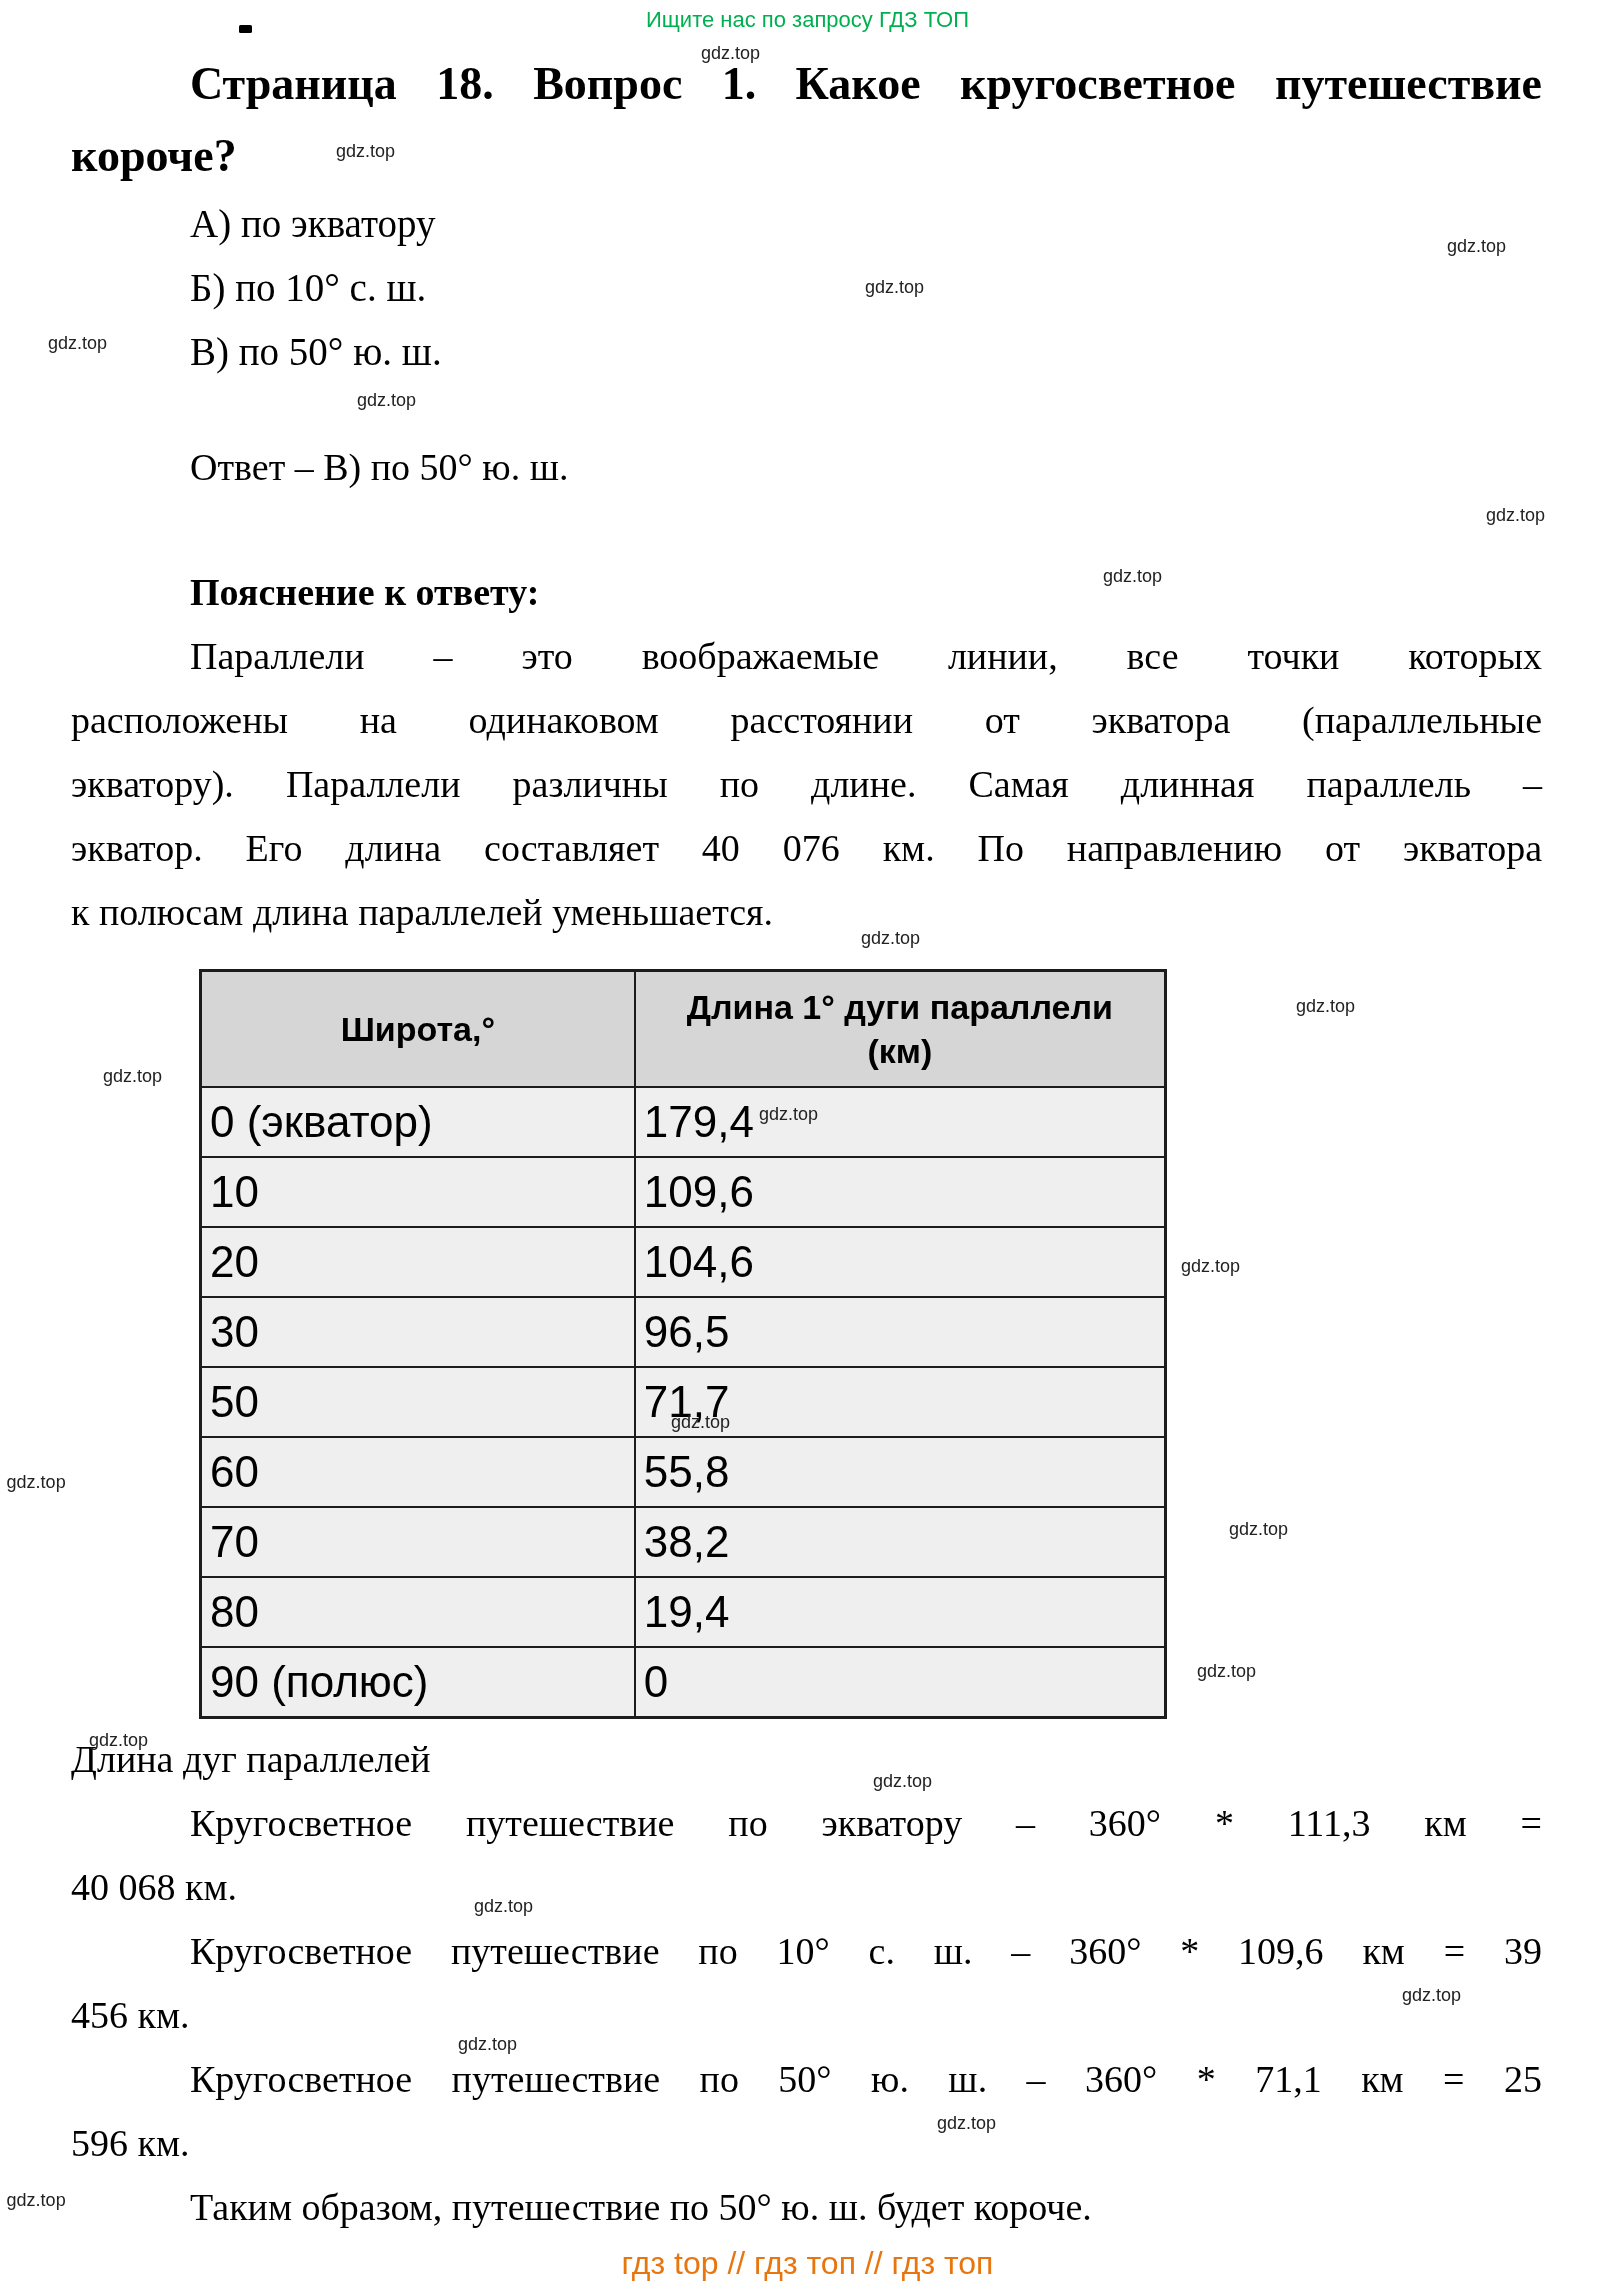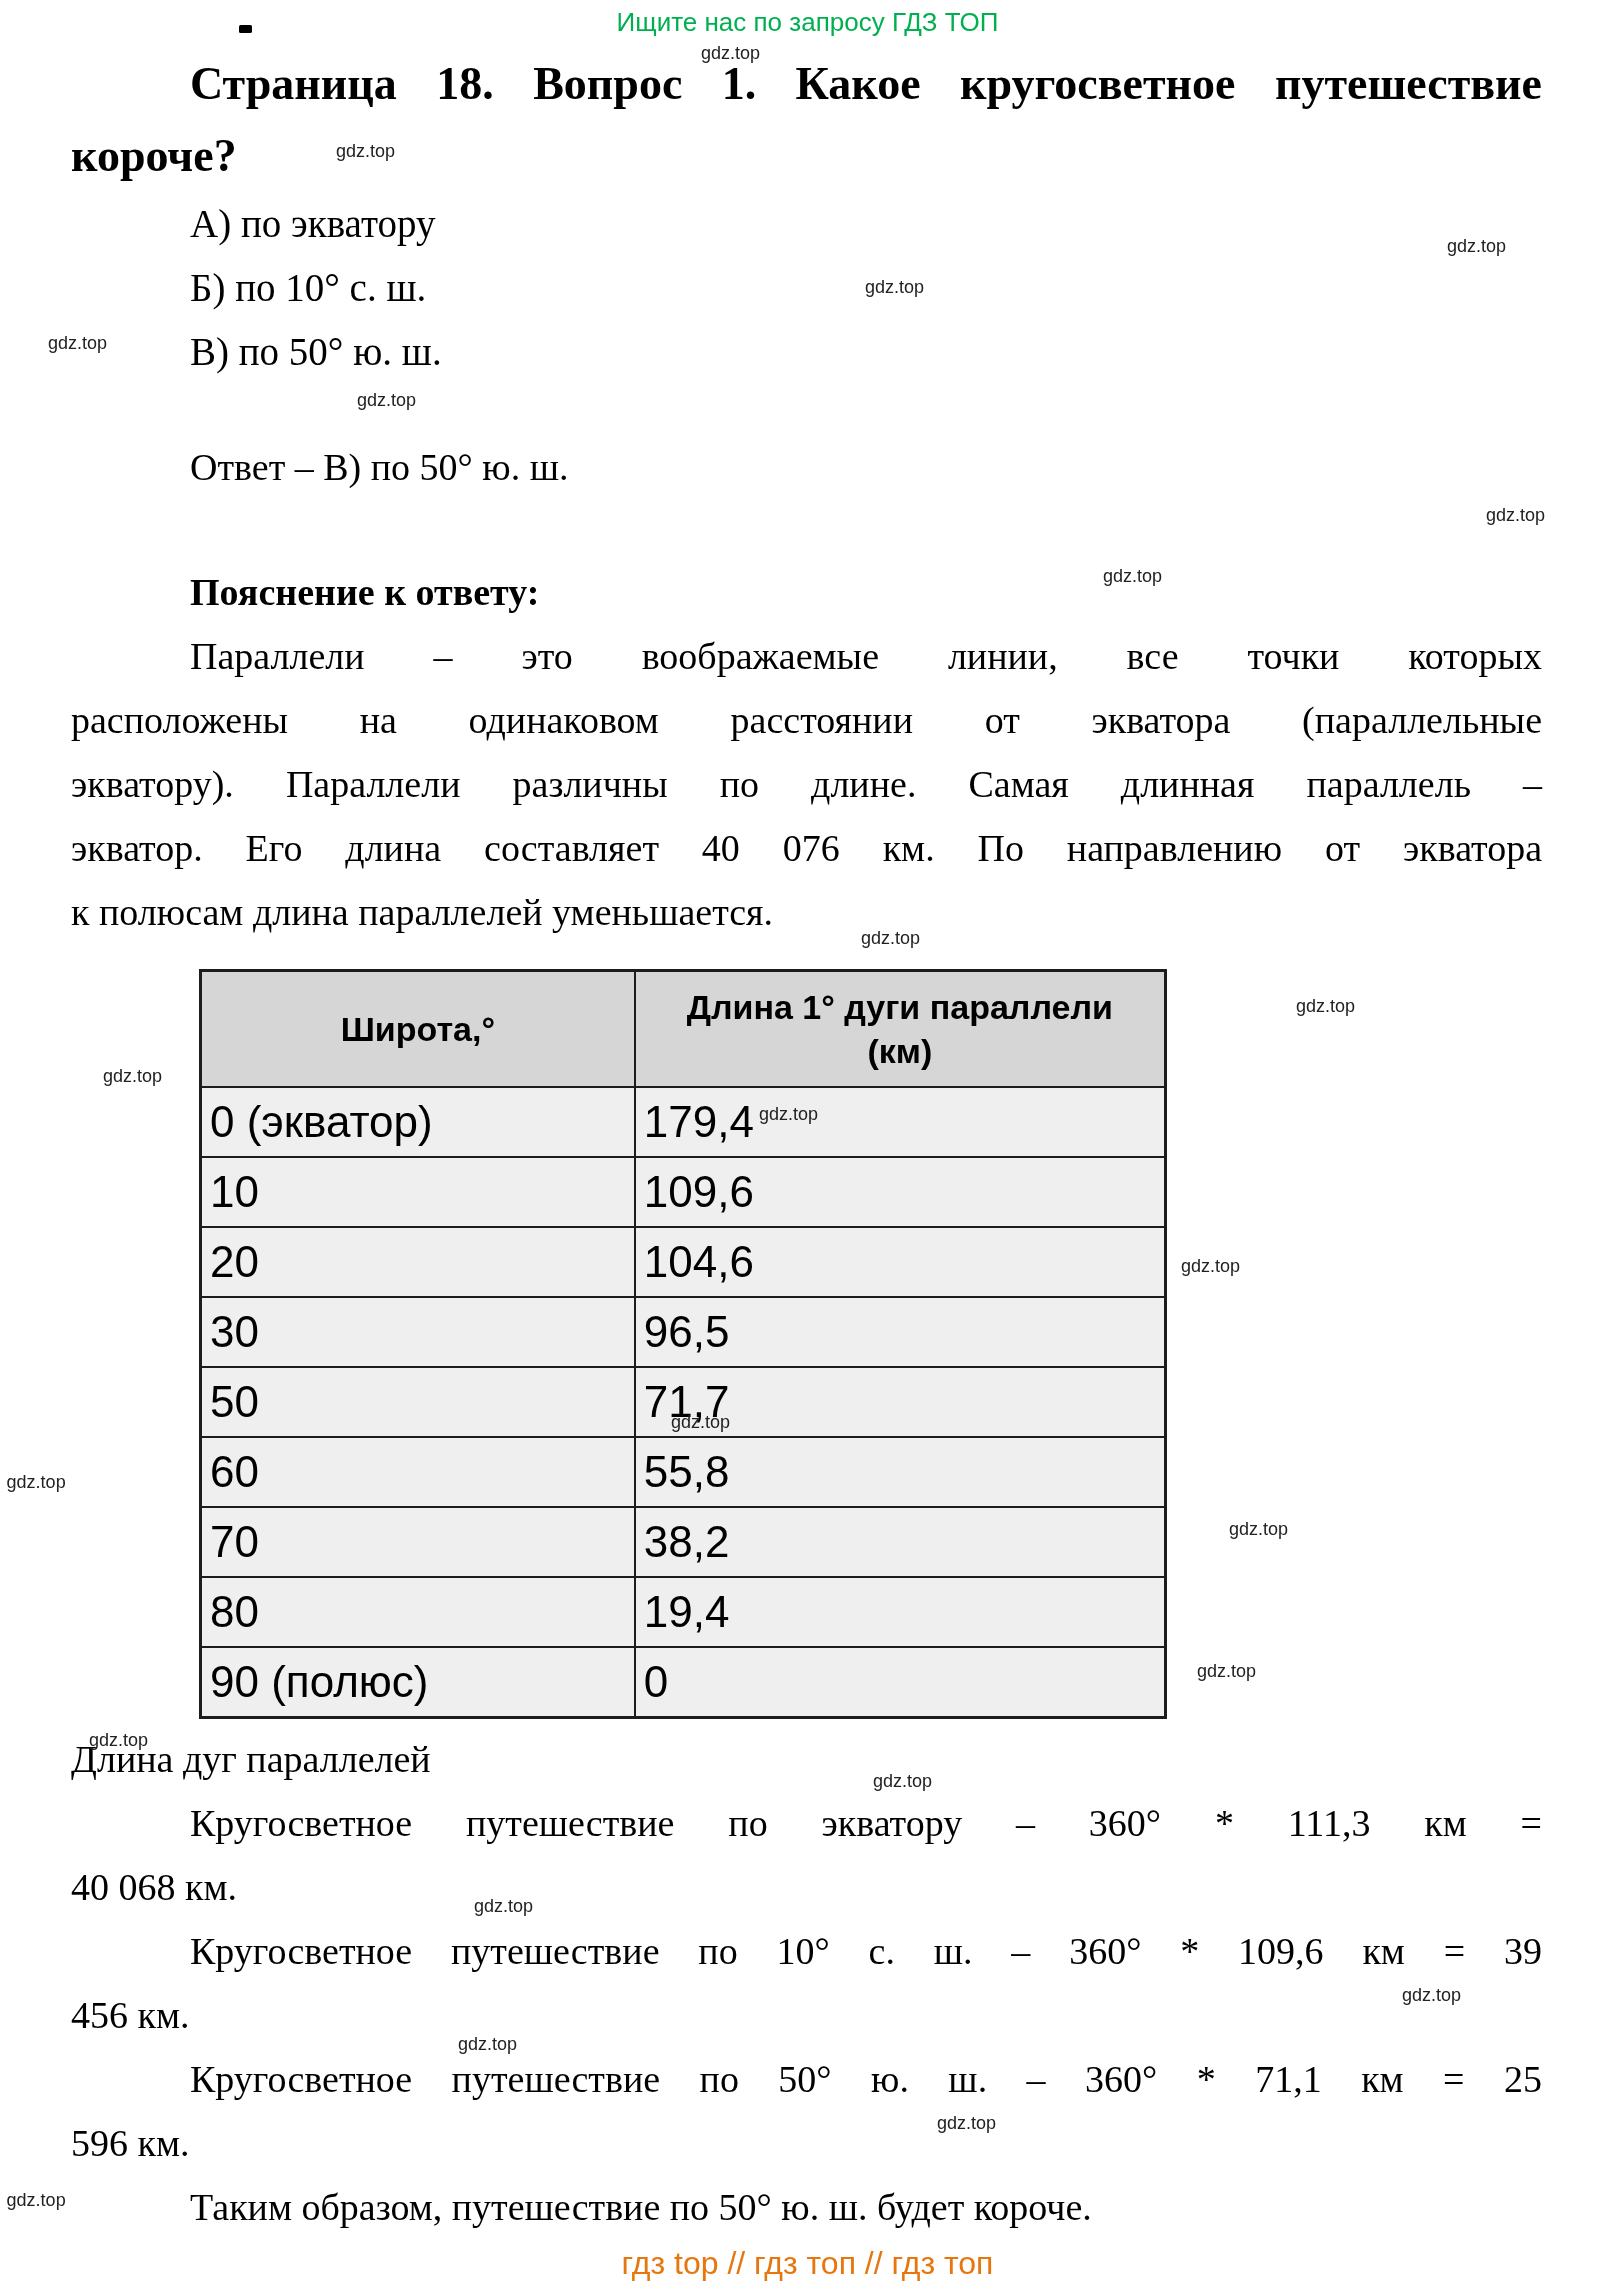--- a/index.html
+++ b/index.html
@@ -12,21 +12,21 @@
     font-family: "Liberation Serif", serif;
     overflow: hidden;
   }
   .promo {
     position: absolute;
     top: 6.6px;
     left: 0;
     width: 100%;
     text-align: center;
     font-family: "Liberation Sans", sans-serif;
-    font-size: 26px;
+    font-size: 22px;
     color: var(--green, #00b050);
   }
   .stray {
     position: absolute;
     left: 239px;
     top: 24.6px;
     width: 13px;
     height: 8.2px;
     background: #000;
     border-radius: 1.6px;

